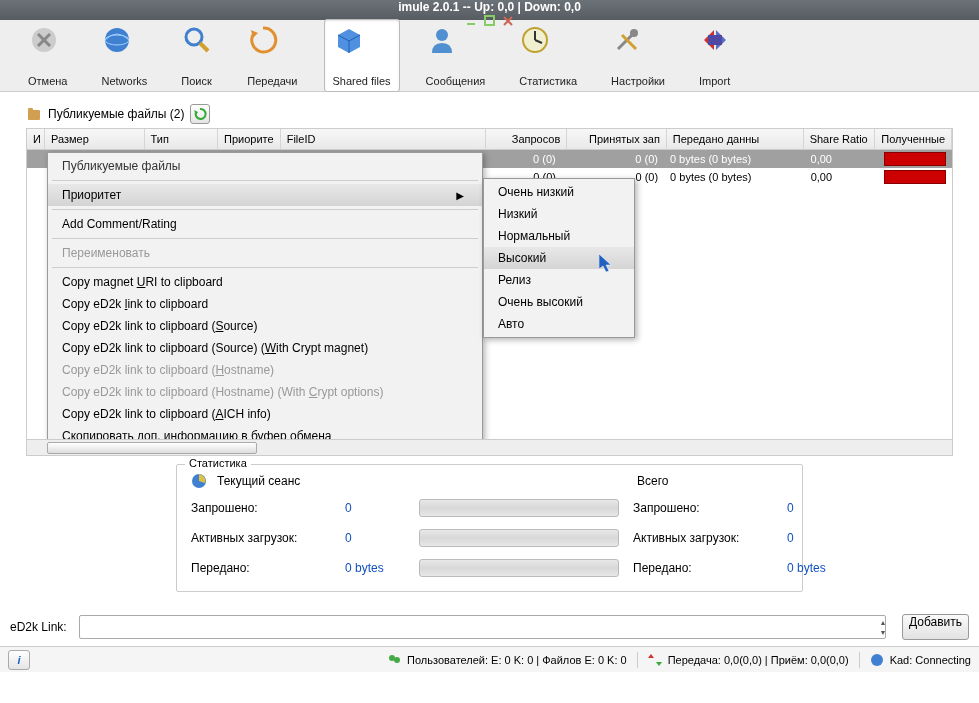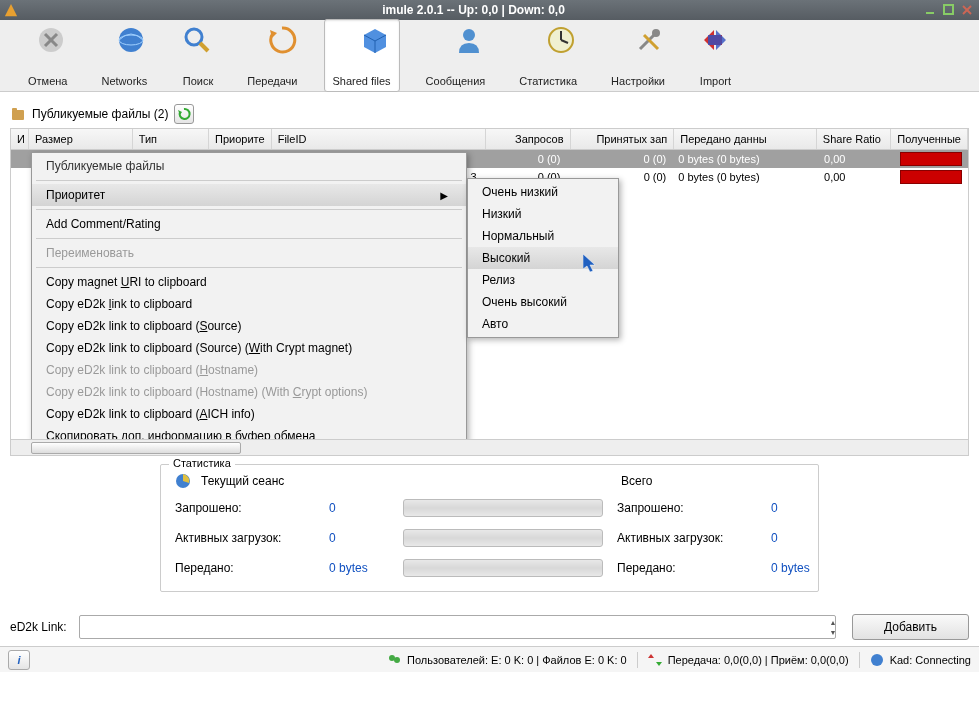--- a/index.html
+++ b/index.html
@@ -1,30 +1,30 @@
 <!DOCTYPE html>
 <html><head>
 <meta charset="utf-8">
 <style>
 * { box-sizing: border-box; margin: 0; padding: 0; }
 body { font-family: Arial, sans-serif; font-size: 12px; background: #fff; width: 979px; height: 703px; overflow: hidden; }
 
-.titlebar { height: 20px; background: linear-gradient(#6b7278, #565c62); display: flex; align-items: center; color: #fff; font-weight: bold; padding: 0 4px; }
+.titlebar { height: 20px; background: linear-gradient(#6b7278, #565c62); display: flex; align-items: center; color: #fff; font-weight: bold; padding: 0 4px; flex-direction: column; }
 .titlebar-icon { width: 14px; height: 14px; margin-right: 6px; }
 .titlebar-title { flex: 1; text-align: center; font-size: 12px; }
 .titlebar-btns { display: flex; gap: 2px; }
 .titlebar-btn { width: 16px; height: 14px; display: flex; align-items: center; justify-content: center; cursor: pointer; }
 
 .toolbar { height: 72px; background: #eee; border-bottom: 1px solid #ccc; display: flex; align-items: center; padding: 4px 20px; gap: 18px; }
-.tb-item { display: flex; flex-direction: column; align-items: flex-end; gap: 19px; padding: 4px 8px; cursor: pointer; border-radius: 3px; }
+.tb-item { display: flex; flex-direction: column; align-items: flex-start; gap: 19px; padding: 4px 8px; cursor: pointer; border-radius: 3px; }
 .tb-item.active { background: #fff; border: 1px solid #bbb; box-shadow: inset 0 1px 2px rgba(0,0,0,0.1); }
 .tb-icon { width: 32px; height: 32px; display: flex; align-items: center; justify-content: center; }
 .tb-label { font-size: 11px; color: #222; }
 
-.content { padding: 8px 10px; position: relative; }
+.content { padding: 8px 26px; position: relative; }
 .section-header { display: flex; align-items: center; gap: 6px; padding: 4px 0; }
 .refresh-btn { width: 20px; height: 20px; border: 1px solid #999; border-radius: 3px; background: linear-gradient(#fff,#e5e5e5); display: flex; align-items: center; justify-content: center; cursor: pointer; }
 
 .table-header { display: flex; background: linear-gradient(#f7f7f7,#e9e9e9); border: 1px solid #ccc; height: 22px; align-items: center; font-size: 11px; }
 .th { padding: 0 6px; border-right: 1px solid #d5d5d5; height: 100%; display: flex; align-items: center; white-space: nowrap; }
 
 .table-body { border: 1px solid #ccc; border-top: none; background: #fff; height: 290px; overflow: hidden; position: relative; }
 .row { display: flex; height: 18px; align-items: center; font-size: 11px; }
 .row.sel { background: #a0a0a0; color: #fff; }
 .cell { padding: 0 6px; white-space: nowrap; }
@@ -47,21 +47,21 @@
 .stats-grid { display: grid; grid-template-columns: 140px 60px 200px 140px 60px; gap: 12px 14px; align-items: center; font-size: 12px; }
 .stat-label { text-align: left; }
 .stat-val { color: #1050c0; text-align: left; }
 .stat-bar { height: 18px; background: linear-gradient(#e8e8e8,#d8d8d8,#e8e8e8); border: 1px solid #bbb; border-radius: 3px; }
 .stats-head { display: flex; gap: 10px; align-items: center; margin-bottom: 10px; }
 .stats-hl { width: 410px; font-weight: normal; }
 .stats-hr { font-weight: normal; }
 
 .link-bar { display: flex; align-items: center; gap: 12px; padding: 6px 10px; }
 .link-input { flex: 1; height: 24px; border: 1px solid #aaa; border-radius: 2px; padding: 0 6px; background: #fff; }
-.link-btn { height: 26px; padding: 0 31px; border: 1px solid #999; background: linear-gradient(#fafafa,#e2e2e2); border-radius: 3px; cursor: pointer; display: flex; align-items: center; }
+.link-btn { height: 26px; padding: 0 6px; border: 1px solid #999; background: linear-gradient(#fafafa,#e2e2e2); border-radius: 3px; cursor: pointer; display: flex; }
 .spinner-btns { display: flex; flex-direction: column; margin-left: -22px; }
 .spinner-btns div { width: 14px; height: 10px; font-size: 7px; display: flex; align-items: center; justify-content: center; cursor: pointer; color: #555; }
 
 .statusbar { height: 26px; border-top: 1px solid #ccc; display: flex; align-items: center; padding: 0 8px; gap: 6px; font-size: 11px; background: #f5f5f5; }
 .sb-sep { width: 1px; height: 16px; background: #ccc; margin: 0 4px; }
 .info-btn { width: 22px; height: 20px; border: 1px solid #aaa; border-radius: 3px; background: linear-gradient(#fff,#e5e5e5); display: flex; align-items: center; justify-content: center; color: #2060c0; font-weight: bold; cursor: pointer; font-style: italic; }
 .sb-spacer { flex: 1; }
 .sb-icon { width: 14px; height: 14px; }
 
 u { text-decoration: underline; }

